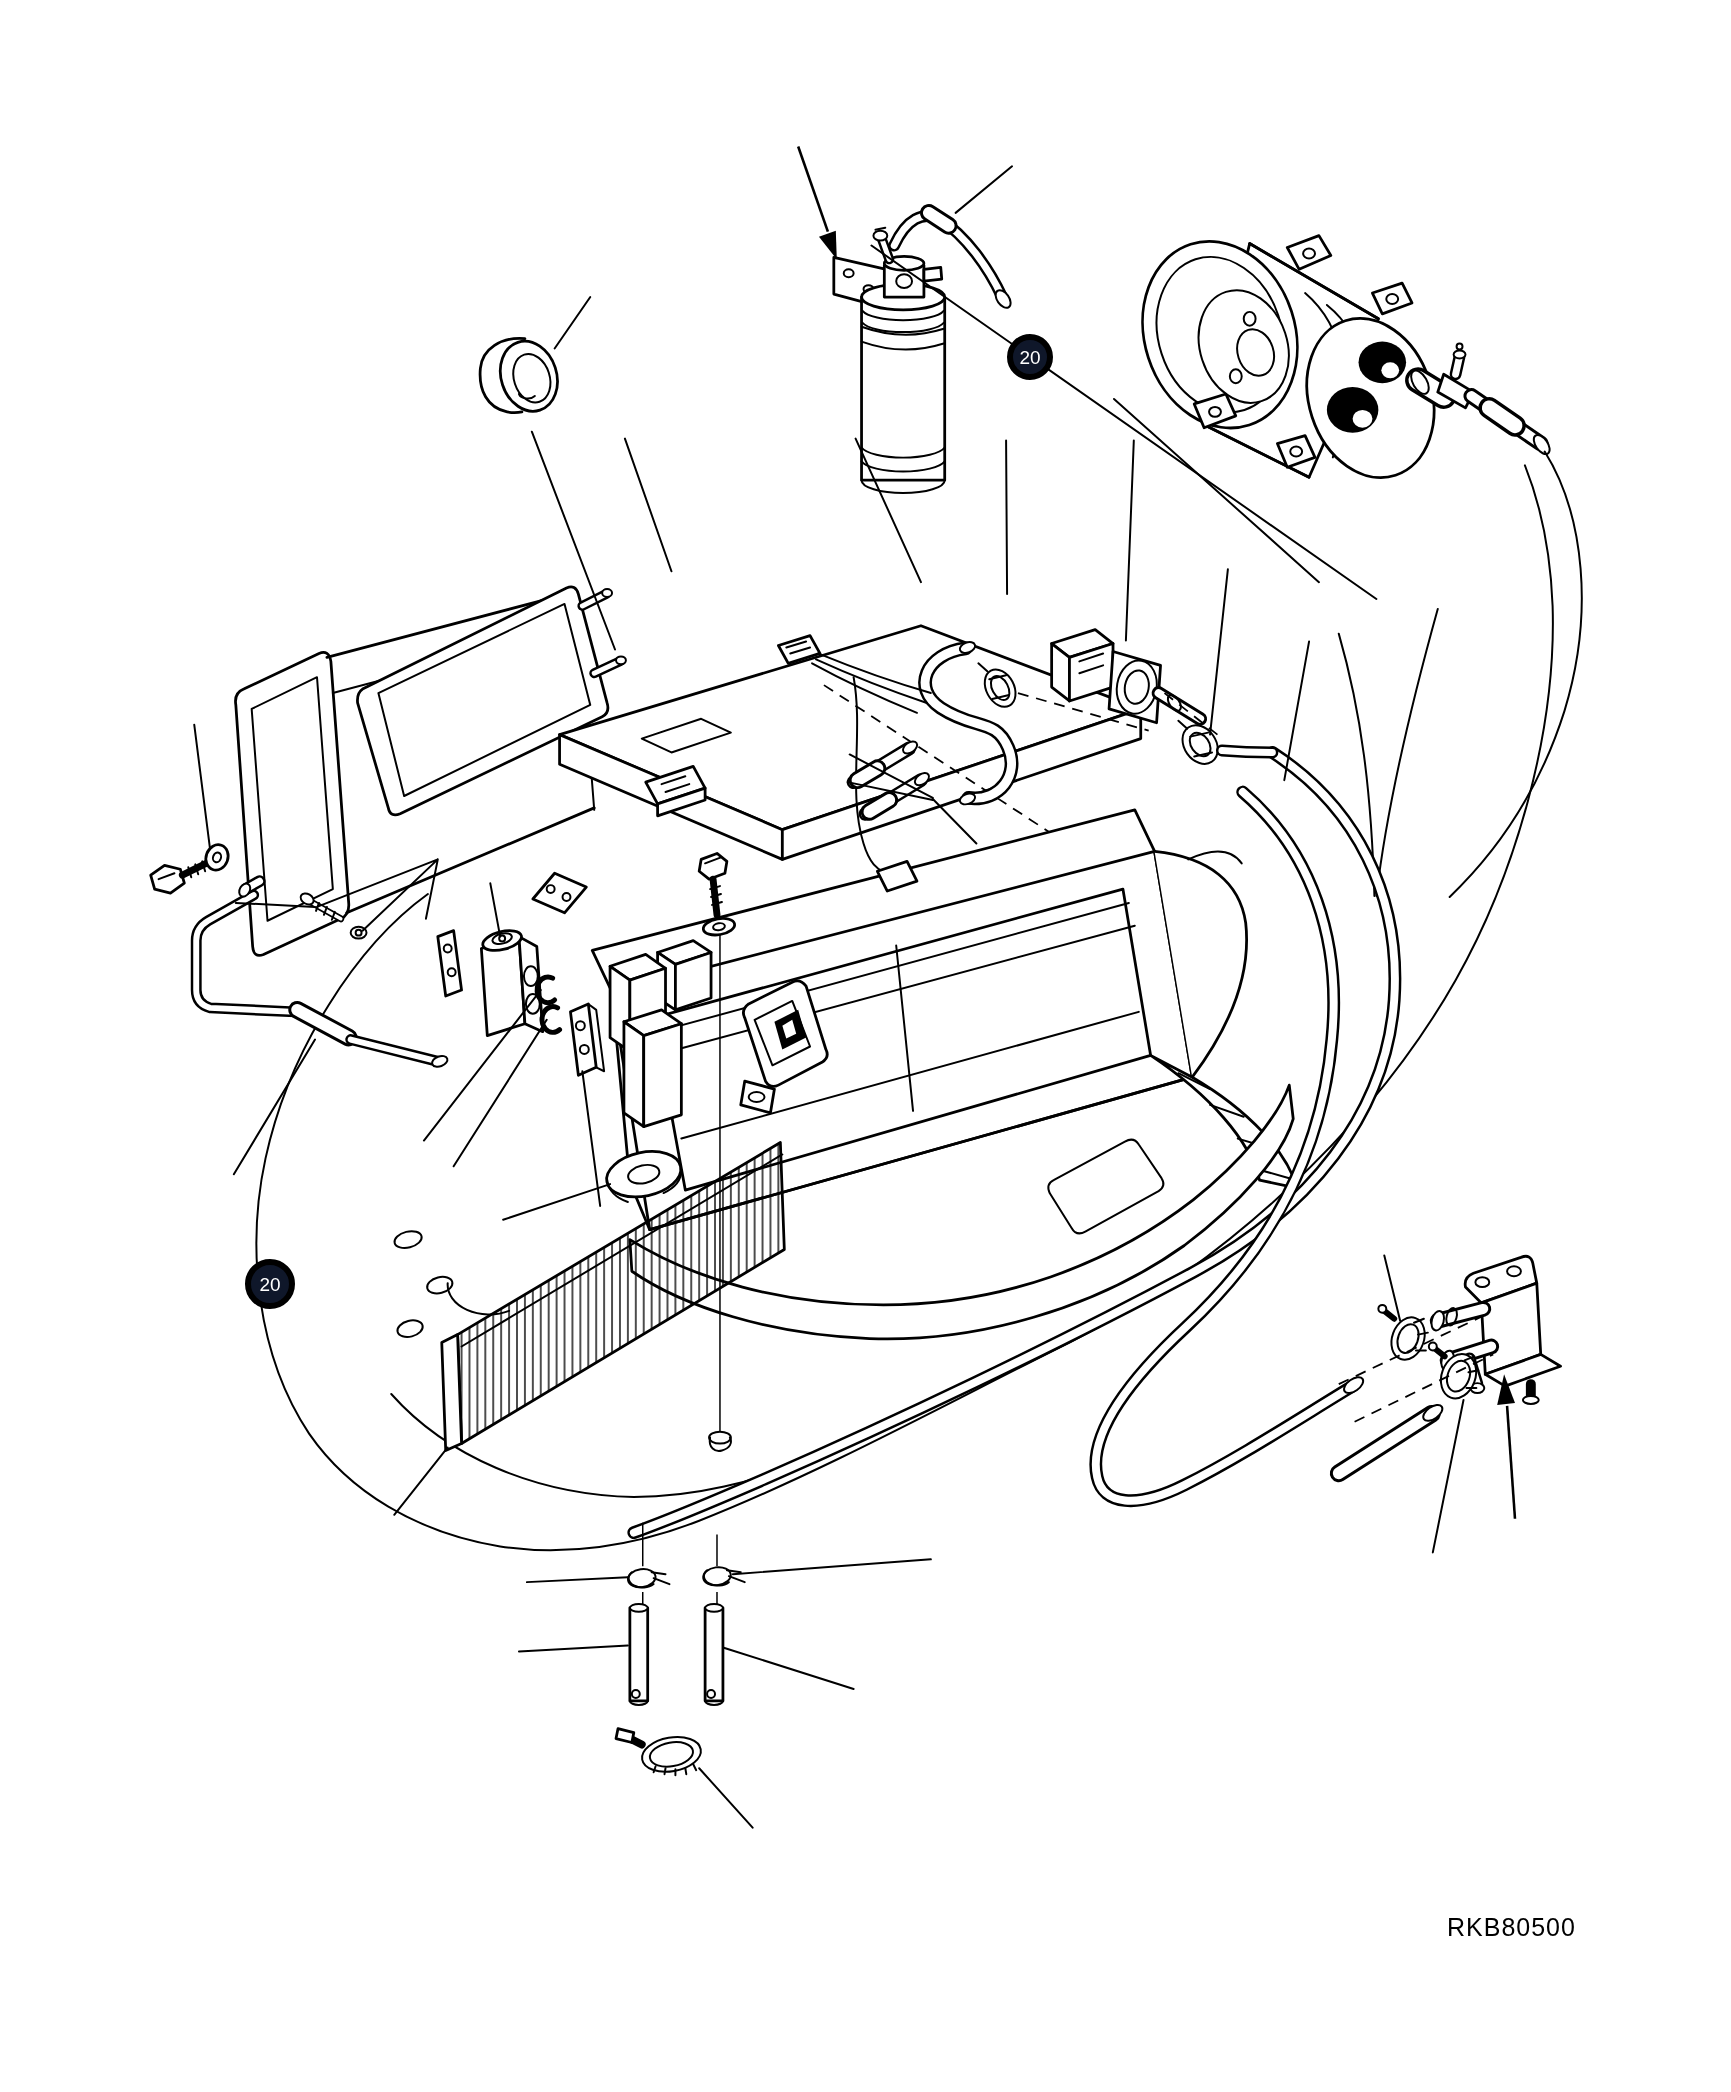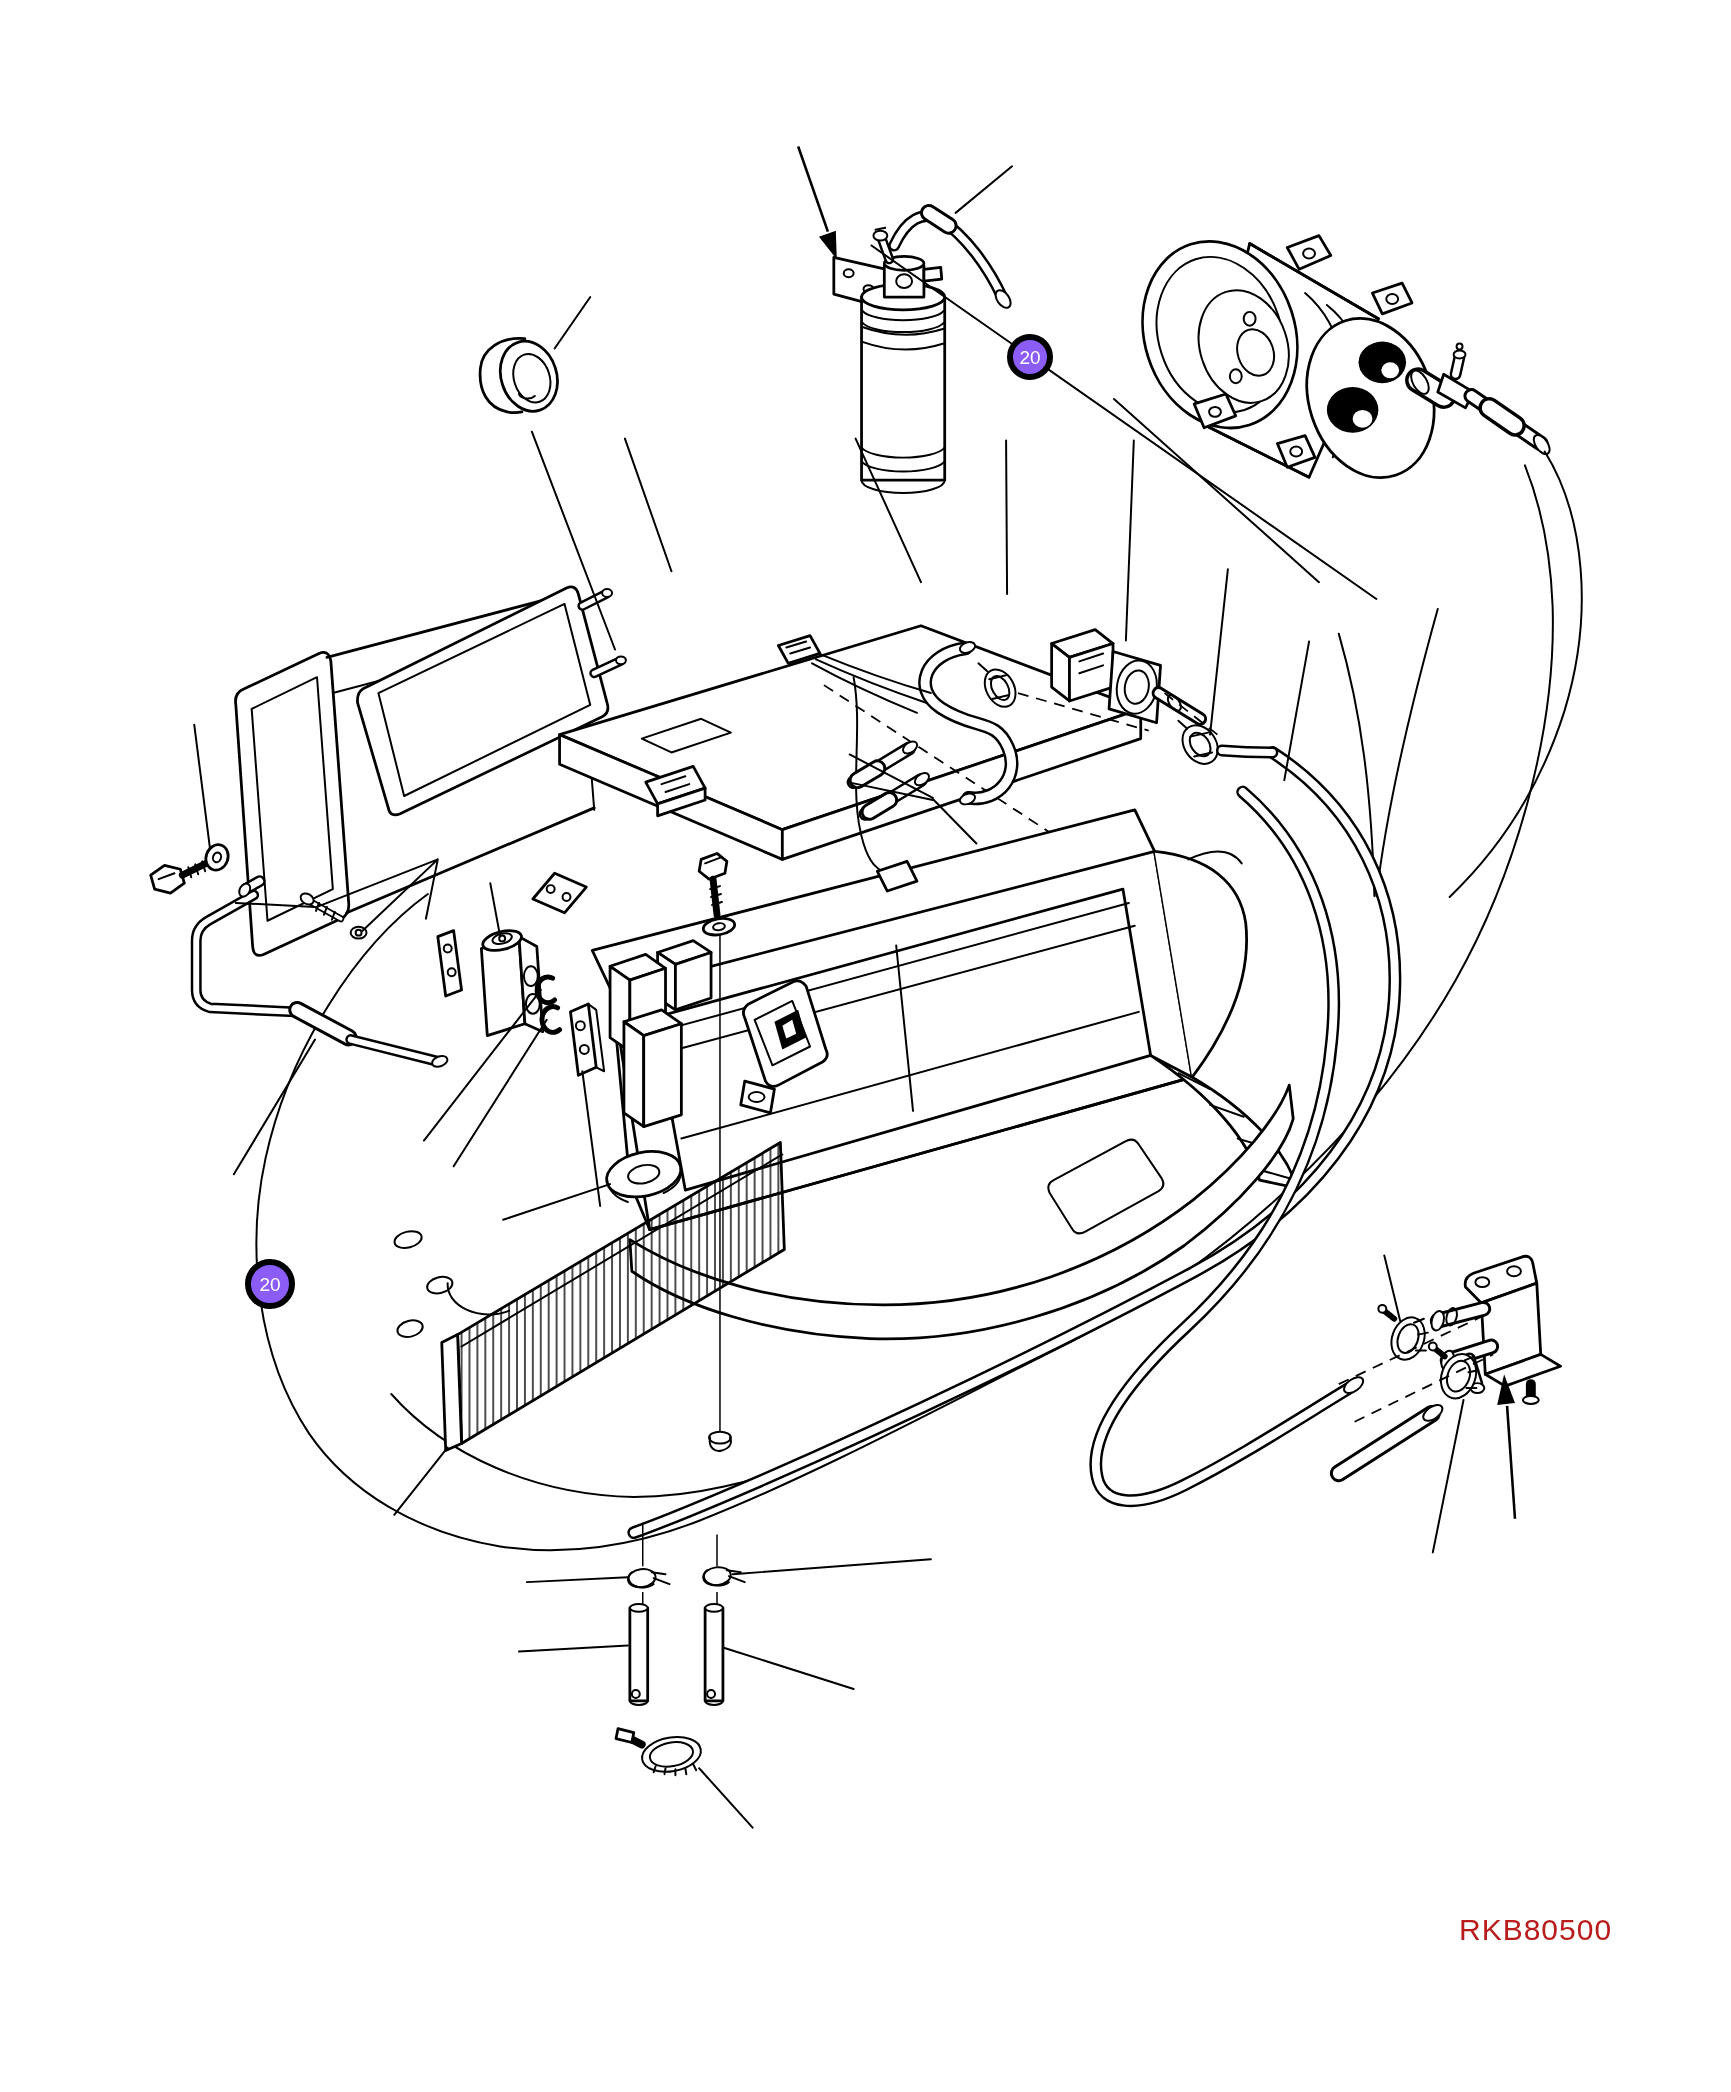--- a/index.html
+++ b/index.html
@@ -10,24 +10,24 @@
   .s2{stroke:#000;stroke-width:2;fill:none;stroke-linecap:round;stroke-linejoin:round}
   .s3{stroke:#000;stroke-width:2.8;fill:none;stroke-linecap:round;stroke-linejoin:round}
   .w{stroke:#000;stroke-width:2.8;fill:#fff;stroke-linecap:round;stroke-linejoin:round}
   .wt{stroke:#000;stroke-width:2;fill:#fff;stroke-linecap:round;stroke-linejoin:round}
   .ld{stroke:#000;stroke-width:2;fill:none;stroke-linecap:round}
   .dash{stroke:#000;stroke-width:1.8;fill:none;stroke-dasharray:11 8}
   .blk{fill:#000;stroke:none}
   .hb{stroke:#000;fill:none;stroke-linecap:round;stroke-linejoin:round}
   .hw{stroke:#fff;fill:none;stroke-linecap:round;stroke-linejoin:round}
   .callout{position:absolute;box-sizing:content-box;border-radius:50%;
-           background:#8b5cf6;border:6px solid #000;color:#fff;
+           background:#0f172a;border:6px solid #000;color:#fff;
            display:flex;align-items:center;justify-content:center;
            font-size:19px;line-height:1;cursor:pointer;}
-  .figcode{position:absolute;color:#b91c1c;font-size:30px;letter-spacing:1px;white-space:nowrap;margin-left:12px;}
+  .figcode{position:absolute;color:#000000;font-size:25px;letter-spacing:1px;white-space:nowrap;}
 </style>
 </head>
 <body>
 
 <div id="page">
 
 <svg width="1732" height="2093" viewBox="0 0 1749 2114">
   <defs>
     <pattern id="pleats" width="8" height="10" patternUnits="userSpaceOnUse">
       <path d="M2 0 V10" stroke="#000" stroke-width="1.4"></path>

